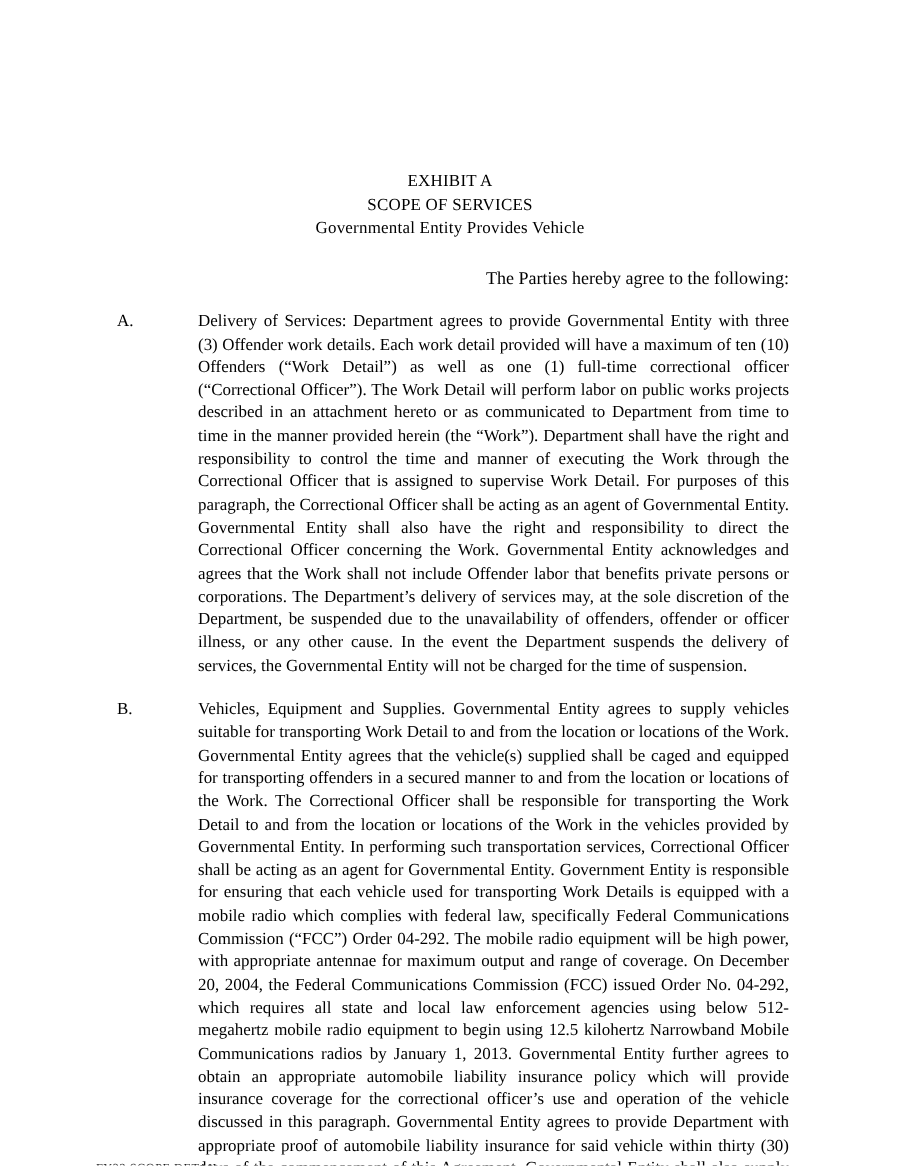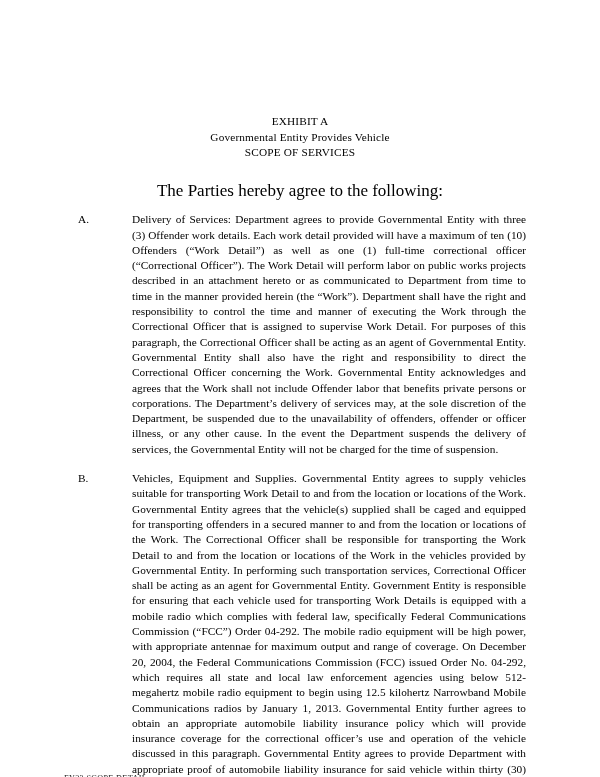--- a/index.html
+++ b/index.html
@@ -39,23 +39,23 @@
 
   
   .body-area {
     position: absolute;
     top: 130px;
     left: 74px;
     width: 452px;
   }
 
   .intro {
-    font-size: 17px;
+    font-size: 12px;
     line-height: 15.3px;
-    text-align: center;
+    text-align: right;
     margin-bottom: 14px;
   }
 
   .clause {
     position: relative;
     padding-left: 58px;
     margin-bottom: 14px;
     font-size: 11.3px;
     line-height: 15.3px;
     text-align: justify;
@@ -88,22 +88,22 @@
     color: #1c1c1c;
   }
 </style>
 </head>
 <body>
 
 <div class="page">
 
   <div class="title-block">
     <div class="title-line">EXHIBIT A</div>
+    <div class="title-line">SCOPE OF SERVICES</div>
     <div class="title-line">Governmental Entity Provides Vehicle</div>
-    <div class="title-line">SCOPE OF SERVICES</div>
   </div>
 
   <div class="body-area">
 
     <p class="intro">The Parties hereby agree to the following:</p>
 
     <div class="clause">
       <span class="clause-letter">A.</span>
       <span class="clause-body"><span>Delivery of Services:</span><span> Department agrees to provide Governmental Entity with three (3) Offender work details. Each work detail provided will have a maximum of ten (10) Offenders (“Work Detail”) as well as one (1) full-time correctional officer (“Correctional Officer”). The Work Detail will perform labor on public works projects described in an attachment hereto or as communicated to Department from time to time in the manner provided herein (the “Work”). Department shall have the right and responsibility to control the time and manner of executing the Work through the Correctional Officer that is assigned to supervise Work Detail. For purposes of this paragraph, the Correctional Officer shall be acting as an agent of Governmental Entity. Governmental Entity shall also have the right and responsibility to direct the Correctional Officer concerning the Work. Governmental Entity acknowledges and agrees that the Work shall not include Offender labor that benefits private persons or corporations. The Department’s delivery of services may, at the sole discretion of the Department, be suspended due to the unavailability of offenders, offender or officer illness, or any other cause. In the event the Department suspends the delivery of services, the Governmental Entity will not be charged for the time of suspension.</span></span>
     </div>

